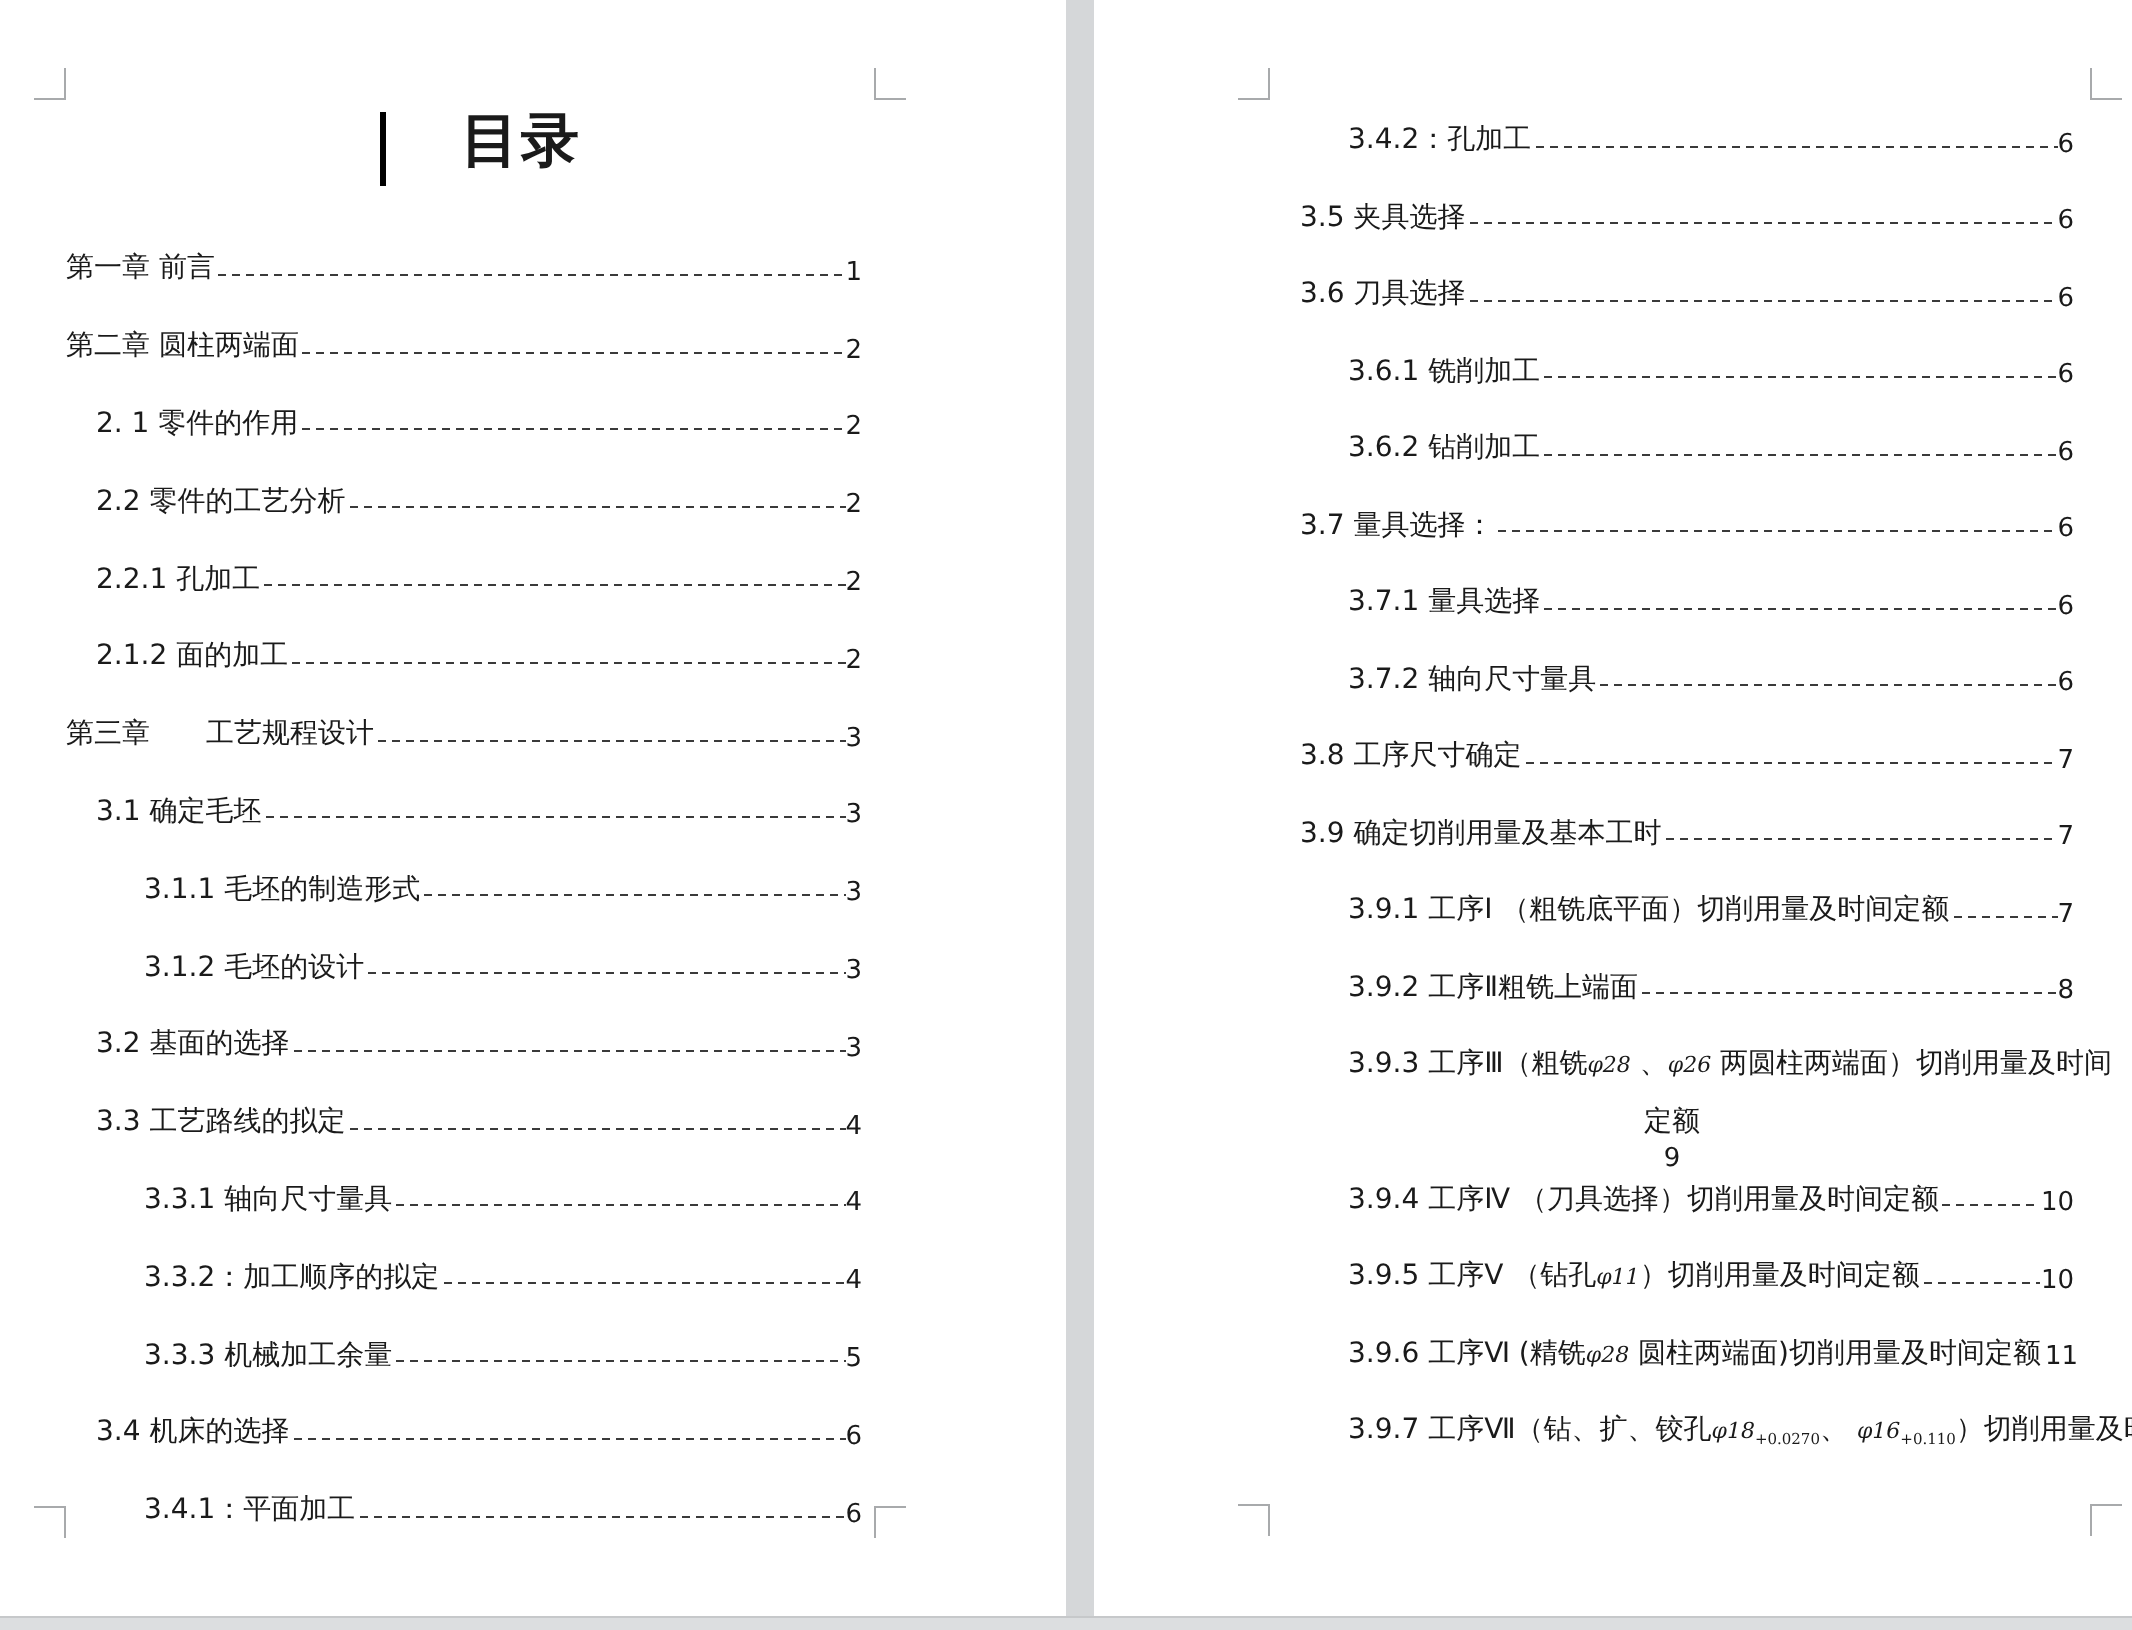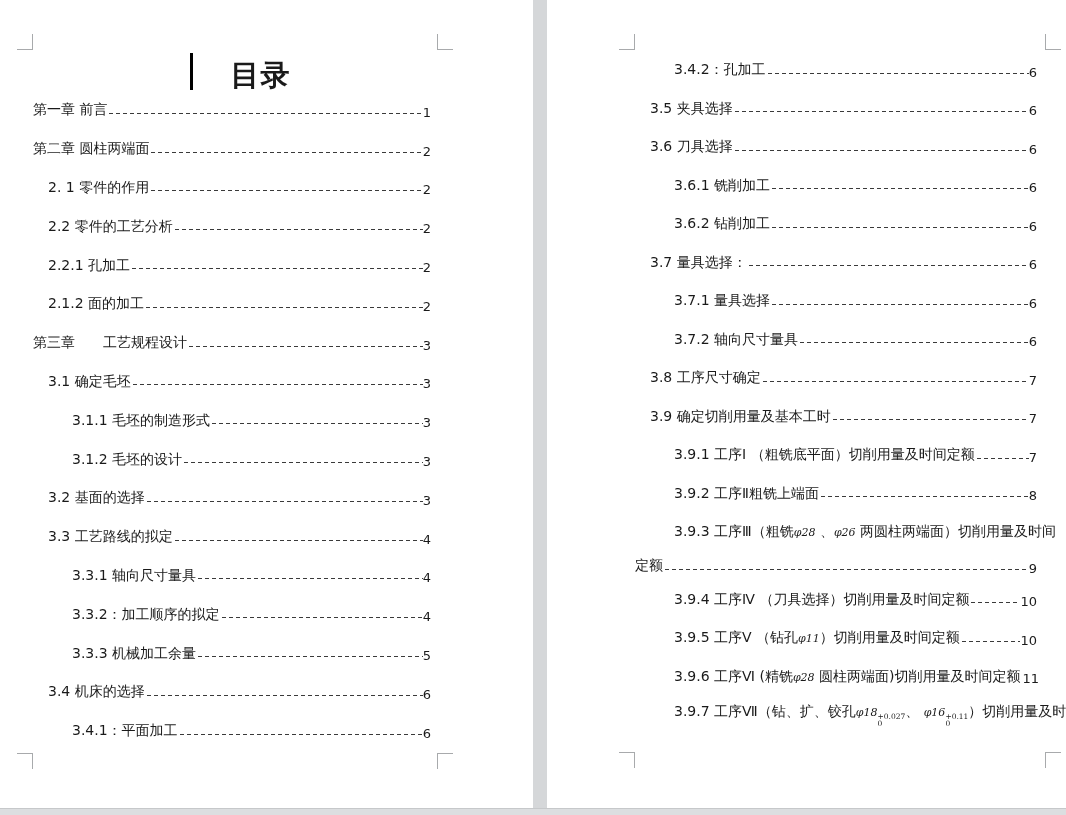--- a/index.html
+++ b/index.html
@@ -14,42 +14,42 @@
   .page-right{left:547px;width:566px;}
   .bottom-strip{position:absolute;left:0;top:808px;width:1066px;height:7px;
     background:#dcdee0;border-top:1px solid #c6c8ca;}
   
   .crop{position:absolute;width:15px;height:15px;}
   .crop.tl{border-right:1px solid #a8aaac;border-bottom:1px solid #a8aaac;}
   .crop.tr{border-left:1px solid #a8aaac;border-bottom:1px solid #a8aaac;}
   .crop.bl{border-right:1px solid #a8aaac;border-top:1px solid #a8aaac;}
   .crop.br{border-left:1px solid #a8aaac;border-top:1px solid #a8aaac;}
   
-  .title-wrap{position:absolute;left:33px;top:44px;width:398px;height:46px;
-    display:flex;align-items:flex-end;justify-content:center;transform:translateX(8px);gap:36px;}
+  .title-wrap{position:absolute;left:33px;top:56px;width:398px;height:46px;
+    display:flex;align-items:flex-start;justify-content:center;transform:translateX(8px);gap:36px;}
   .caret{width:3px;height:37px;background:#000;margin-right:2px;}
   .doc-title{font-size:29px;font-weight:bold;letter-spacing:1px;line-height:1;}
   
   .toc-list{position:absolute;display:flex;flex-direction:column;}
-  .toc-list-left{left:33px;top:91px;width:398px;}
+  .toc-list-left{left:33px;top:115px;width:398px;}
   .toc-list-right{left:88px;top:51px;width:402px;}
   .toc-row{display:flex;align-items:center;min-width:0;}
   .toc-list-left .toc-row{height:38.8px;}
   .toc-list-right .toc-row{height:38.5px;}
-  .toc-list-right .toc-row.cont{height:29px;}
+  .toc-list-right .toc-row.cont{height:29px;flex-direction:column;}
   .toc-row.i1{padding-left:15px;}
   .toc-row.i2{padding-left:39px;}
   .toc-text{font-size:14px;white-space:nowrap;flex:0 0 auto;}
   .leader{flex:1 1 auto;min-width:0;height:1px;align-self:center;
     margin-left:2px;transform:translateY(3px);
     background:repeating-linear-gradient(to right,#3a3a3a 0 4px,transparent 4px 7px);}
   .pagenum{flex:0 0 auto;font-size:13px;transform:translateY(2px);}
   
   .phi{font-family:"DejaVu Serif","Liberation Serif",serif;font-style:italic;font-size:11px;}
-  .stack{display:inline-flex;flex-direction:column;justify-content:center;
+  .stack{display:inline-flex;justify-content:center;
     font-family:"DejaVu Serif","Liberation Serif",serif;
     font-size:7.5px;line-height:7.5px;vertical-align:-3px;letter-spacing:0;}
 </style>
 </head>
 <body>
 
 <div class="canvas">
 
   <div class="page page-left">
     <div class="crop tl" style="left:17px;top:34px;"></div>

